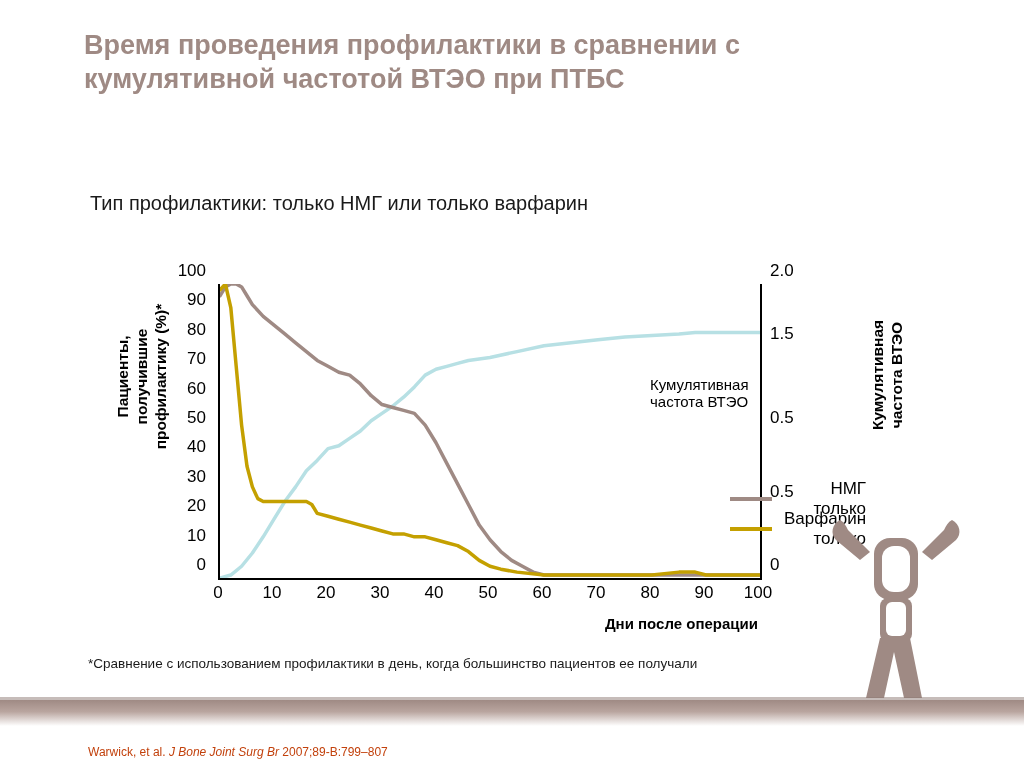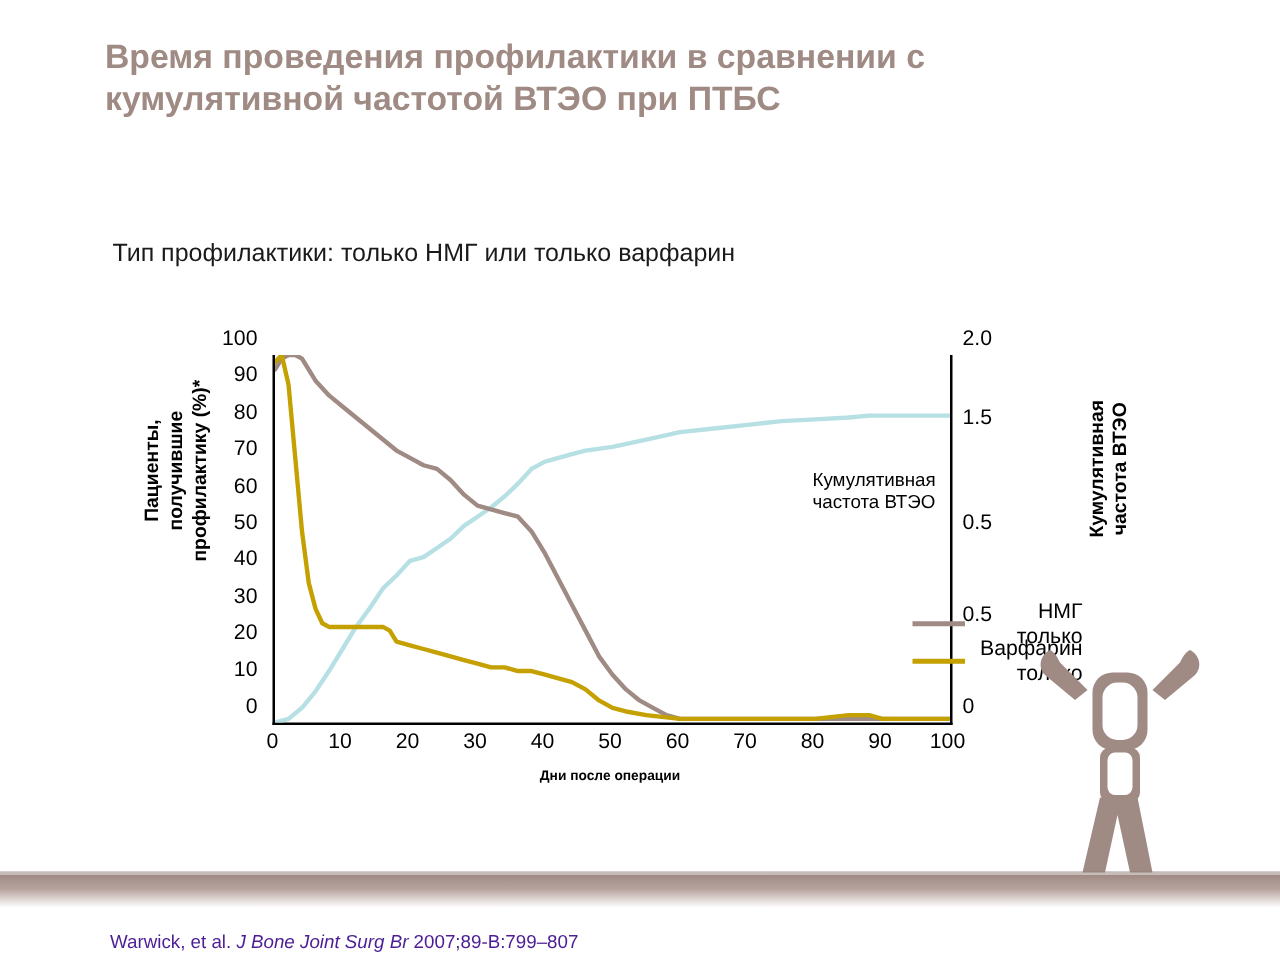--- a/index.html
+++ b/index.html
@@ -163,22 +163,22 @@
     text-align: center;
     transform: rotate(-90deg);
     transform-origin: 50% 50%;
     line-height: 19px;
   }
   .axis-label-x {
     position: absolute;
     left: 148px;
     top: 345px;
     width: 540px;
-    text-align: center;
-    font-size: 11px;
+    text-align: right;
+    font-size: 15px;
     font-weight: bold;
   }
 
   .annotation {
     position: absolute;
     left: 430px;
     top: 92px;
     font-size: 15px;
     color: #000;
   }
@@ -237,22 +237,22 @@
     bottom: 66px;
     width: 140px;
     height: 200px;
     opacity: 1;
   }
 
   .citation {
     position: absolute;
     left: 88px;
     top: 745px;
-    font-size: 15px;
-    color: #4c1d95;
+    font-size: 12px;
+    color: #c2410c;
   }
   .citation .ital { font-style: italic; }
 </style>
 </head>
 <body>
 
 <div class="slide">
 
 
   <div class="title">Время проведения профилактики в сравнении с кумулятивной частотой ВТЭО при ПТБС</div>
@@ -315,20 +315,21 @@
         <div class="tick" style="left: 270px;">50</div>
         <div class="tick" style="left: 324px;">60</div>
         <div class="tick" style="left: 378px;">70</div>
         <div class="tick" style="left: 432px;">80</div>
         <div class="tick" style="left: 486px;">90</div>
         <div class="tick" style="left: 540px;">100</div>
       </div>
     <div class="axis-label-x">Дни после операции</div>
   </div>
 
+  <div class="footnote">*Сравнение с использованием профилактики в день, когда большинство пациентов ее получали</div>
 
   <svg class="figure" viewBox="0 0 140 200">
     <g fill="#9f8a84">
       <path d="M14 18 C6 22 4 32 10 38 L34 58 L44 50 L22 28 C20 24 18 20 14 18 Z"></path>
       <path d="M126 18 C134 22 136 32 130 38 L106 58 L96 50 L118 28 C120 24 122 20 126 18 Z"></path>
       <rect x="48" y="36" width="44" height="62" rx="16"></rect>
       <rect x="54" y="96" width="32" height="44" rx="8"></rect>
       <path d="M54 136 L40 196 L58 196 L68 150 L78 196 L96 196 L84 136 Z"></path>
     </g>
     <g fill="#ffffff">

